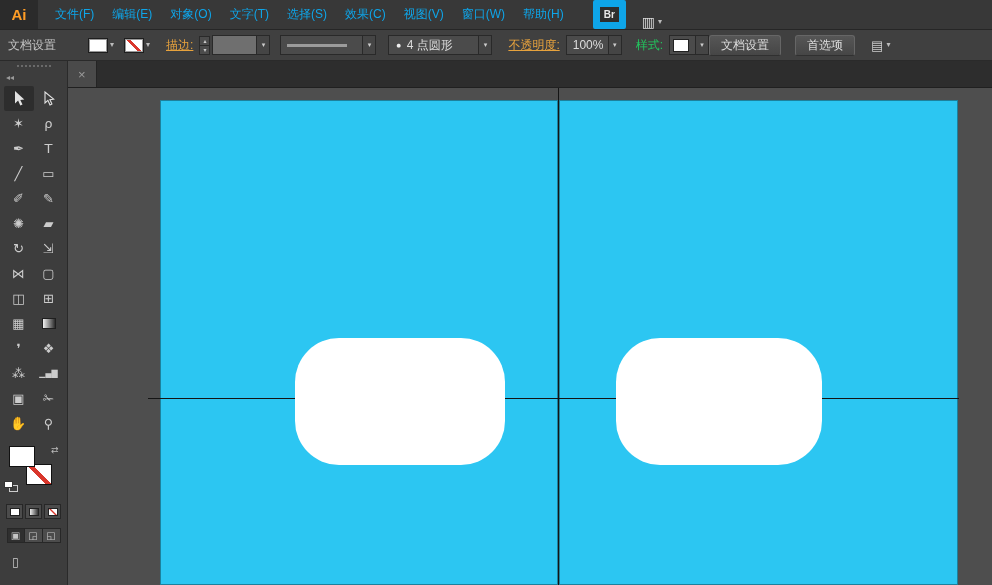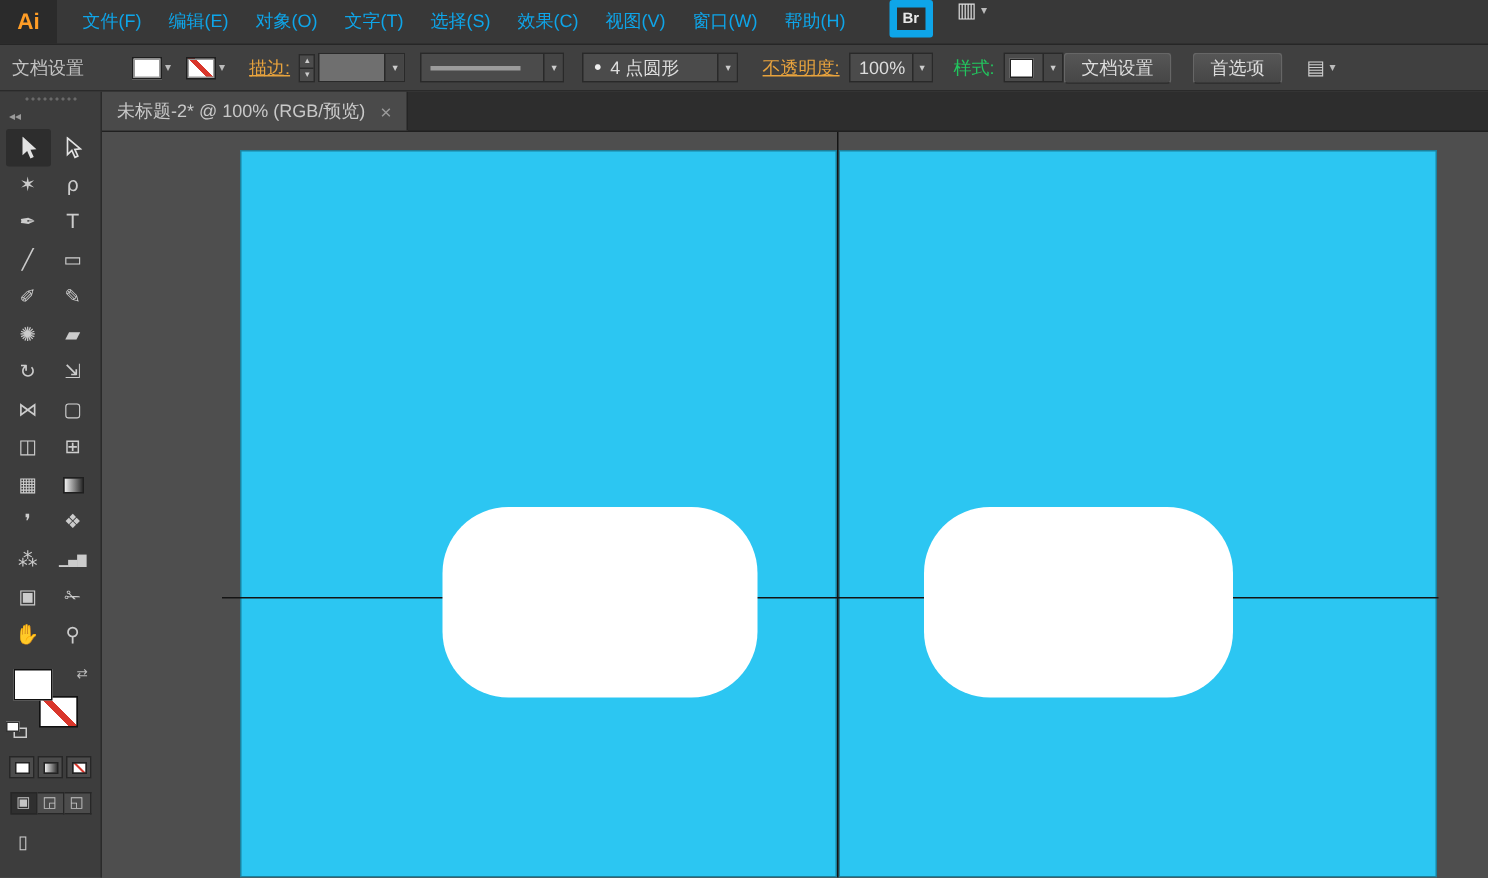--- a/index.html
+++ b/index.html
@@ -1,25 +1,25 @@
 <!DOCTYPE html>
 <html style="--accent-orange: #e8a33d; --artboard: #2cc6f2; --shape: #ffffff; --line: #141414; --canvas-bg: #4e4e4e;"><head>
 <meta charset="utf-8">
 <style>
   *{box-sizing:border-box;margin:0;padding:0}
   html,body{width:992px;height:585px;overflow:hidden;background:var(--canvas-bg,#4e4e4e);
     font-family:"Liberation Sans","DejaVu Sans",sans-serif}
 
   
   .menubar{position:absolute;left:0;top:0;width:992px;height:30px;background:#383838;
-    border-bottom:1px solid #262626;display:flex;align-items:flex-start;z-index:10}
+    border-bottom:1px solid #262626;display:flex;align-items:flex-end;z-index:10}
   .logo{width:38px;height:29px;background:#2b2b2b;color:#ff9d26;font-weight:bold;font-size:15px;
     display:flex;align-items:center;justify-content:center;margin-right:8px}
   .mi{color:#0ea5e9;font-size:12px;padding:0 9px;line-height:29px;cursor:default;white-space:nowrap}
-  .br{margin-left:20px;color:#e8e8e8;font-size:10px;font-weight:bold;border:5px solid #0ea5e9;
+  .br{margin-left:20px;color:#e8e8e8;font-size:10px;font-weight:bold;border:7px solid #0ea5e9;
     background:#2e2e2e;padding:2px 4px;border-radius:2px}
   .layout{margin-left:16px;display:flex;align-items:center;gap:3px;color:#cfcfcf}
   .gi{font-family:"DejaVu Sans",sans-serif;font-size:14px;color:#ddd;line-height:1}
   .da{font-family:"DejaVu Sans",sans-serif;font-size:8px;color:#bbb;line-height:1}
 
   
   .controlbar{position:absolute;left:0;top:30px;width:992px;height:31px;background:#404040;
     border-bottom:1px solid #2a2a2a;display:flex;align-items:center;z-index:10;font-size:12px}
   .status{color:#c3c3c3;margin-left:8px;white-space:nowrap}
   .cb-swatch-wrap{display:flex;align-items:center;gap:2px;margin-left:32px}
@@ -172,21 +172,20 @@
   <button class="btn">首选项</button>
 
   <span class="panel-btn">
     <span class="tg">▤</span>
     <span class="da">▾</span>
   </span>
 </div>
 
 <div class="tabbar">
   <div class="tab">
-    <span class="tab-title">未标题-2* @ 100% (RGB/预览)</span>
     <span class="tab-close">×</span>
   </div>
 </div>
 
 <div class="toolbar">
   <div class="tb-grip">
       <i></i>
     </div>
   <div class="tb-collapse">◂◂</div>
 

